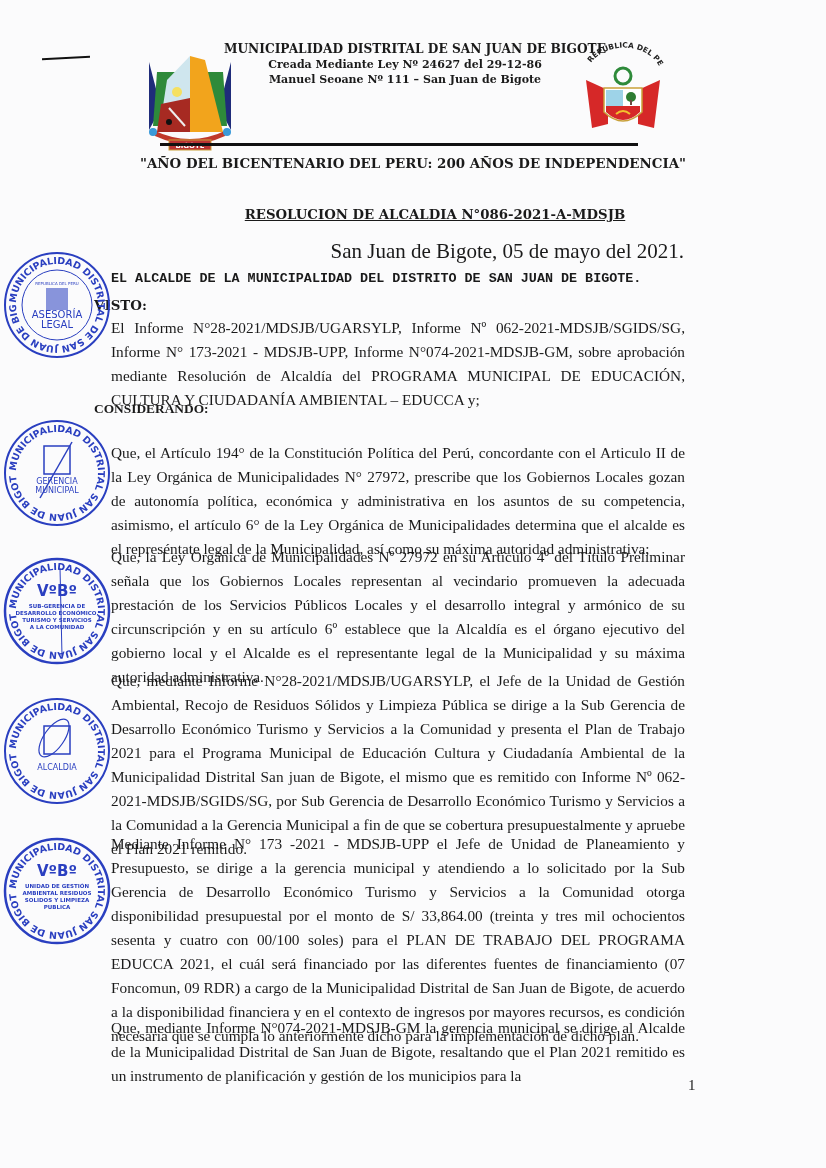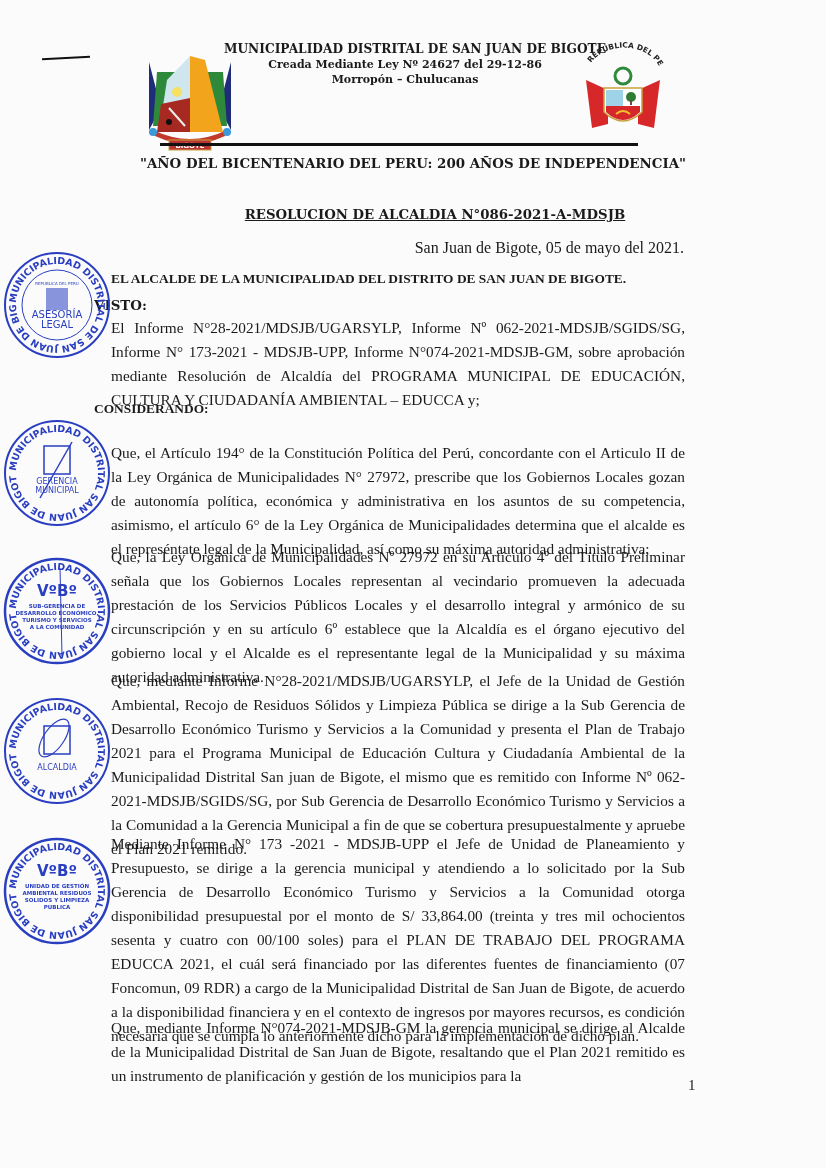--- a/index.html
+++ b/index.html
@@ -13,22 +13,22 @@
 
     
     .hdr-text { left: 230px; top: 42px; width: 350px; text-align: center; font-family: "DejaVu Serif", serif; font-weight: bold; line-height: 15.2px; }
     .hdr-title { font-size: 12.2px; white-space: nowrap; margin-left: -6px; }
     .hdr-line { font-size: 11px; }
     .hdr-rule { left: 160px; top: 143px; width: 478px; height: 3px; background: #111; }
     .scan-dash { left: 42px; top: 57px; width: 48px; height: 2px; background: #111; transform: rotate(-3deg); }
 
     .motto { left: 0; width: 826px; top: 155px; text-align: center; font-family: "DejaVu Serif", serif; font-weight: bold; font-size: 13.4px; }
     .res-title { left: 0; width: 826px; top: 207px; text-align: center; font-family: "DejaVu Serif", serif; font-weight: bold; font-size: 13.3px; text-decoration: underline; padding-left: 44px; box-sizing: border-box; }
-    .date { right: 142px; top: 239px; font-size: 16px; }
-    .alcalde { left: 111px; top: 271px; font-family: Liberation Serif, serif; font-weight: bold; font-size: 13.4px; white-space: nowrap; }
+    .date { right: 142px; top: 239px; font-size: 21px; }
+    .alcalde { left: 111px; top: 271px; font-family: Liberation Mono, monospace; font-weight: bold; font-size: 13.4px; white-space: nowrap; }
 
     .section-h { left: 94px; font-family: "DejaVu Serif", serif; font-weight: bold; font-size: 13.4px; }
     .para { left: 111px; width: 574px; font-size: 15.3px; line-height: 24px; text-align: justify; text-align-last: left; }
 
     .page-num { left: 688px; top: 1077px; font-size: 15px; }
 
     
     .logo-left { left: 147px; top: 52px; width: 86px; height: 100px; }
     .logo-right { left: 578px; top: 38px; width: 90px; height: 100px; }
 
@@ -56,21 +56,21 @@
     <rect x="22" y="88" width="42" height="10" fill="#b33" stroke="#c9a13a" stroke-width="1"></rect>
     <text x="43" y="96" font-size="7" text-anchor="middle" fill="#fff" font-family="DejaVu Sans, sans-serif" font-weight="bold">BIGOTE</text>
     <circle cx="6" cy="80" r="4" fill="#3a9ad9"></circle>
     <circle cx="80" cy="80" r="4" fill="#3a9ad9"></circle>
   </svg>
 </div>
 
 <div class="abs hdr-text">
   <div class="hdr-title">MUNICIPALIDAD DISTRITAL DE SAN JUAN DE BIGOTE</div>
   <div class="hdr-line">Creada Mediante Ley Nº 24627 del 29-12-86</div>
-  <div class="hdr-line">Morropón – Chulucanas</div>
+  <div class="hdr-line">Manuel Seoane Nº 111 – San Juan de Bigote</div>
 </div>
 
 <div class="abs logo-right">
   <svg viewBox="0 0 90 100" width="90" height="100">
     <defs>
         <path id="arcP" d="M10 30 A38 30 0 0 1 82 30"></path>
       </defs>
     <text font-size="7.5" font-family="DejaVu Sans, sans-serif" font-weight="bold" fill="#222">
       <textPath href="#arcP" startOffset="6">REPUBLICA DEL PERU</textPath>
     </text>

